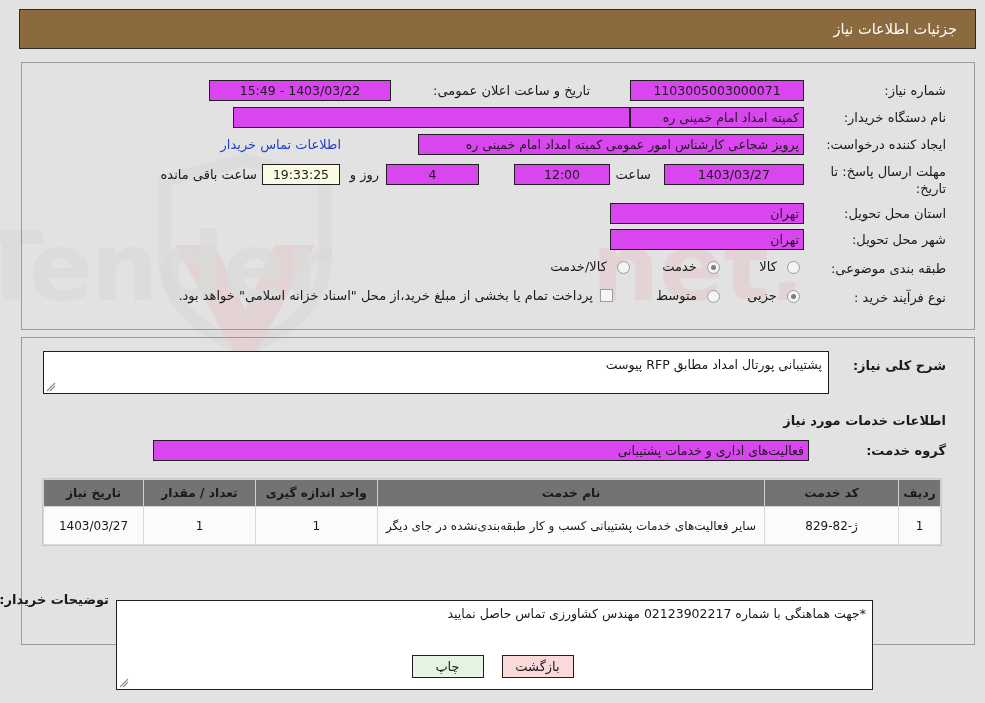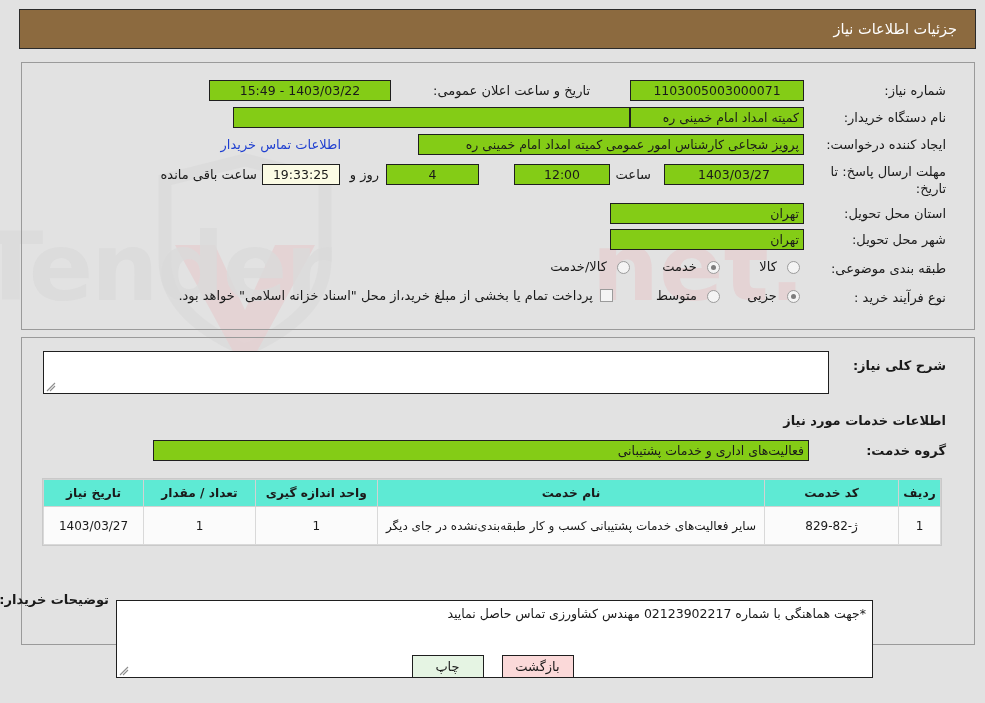--- a/index.html
+++ b/index.html
@@ -49,21 +49,21 @@
     border: 1px solid #9a9a9a;
     background: transparent;
     z-index: 1;
   }
   #panel-top    { left: 21px; top: 62px;  width: 954px; height: 268px; }
   #panel-bottom { left: 21px; top: 337px; width: 954px; height: 308px; }
 
   
   .tf {
     border: 1px solid #1f1f1f;
-    background: #84cc16;
+    background: #d946ef;
     height: 21px;
     line-height: 19px;
     padding: 0 4px;
     font-size: 12.5px;
     color: #1a1a1a;
     text-align: center;
     white-space: nowrap;
     overflow: hidden;
     font-family: "DejaVu Sans", "Liberation Sans", sans-serif;
   }
@@ -127,21 +127,21 @@
   .ta .grip svg { display: block; }
 
   
   table.items {
     border-collapse: collapse;
     width: 100%;
     background: #fbfbfb;
     font-size: 12px;
   }
   table.items th {
-    background: #5eead4;
+    background: #737373;
     border: 1px solid #d2d2d2;
     font-weight: bold;
     color: #1a1a1a;
     height: 27px;
     padding: 2px 4px;
     text-align: center;
     font-size: 12.2px;
   }
   table.items td {
     background: #fbfbfb;
@@ -282,20 +282,21 @@
   </div>
 
   <div class="abs" style="right:372px; top:288px; display:flex; align-items:center;text-align:right;">
     <span style="display:inline-block;width:13px;height:13px;border:1px solid #9b9b9b;background:#f4f4f4;"></span>
     <span class="lbl" style="margin-right:7px;">پرداخت تمام یا بخشی از مبلغ خرید،از محل "اسناد خزانه اسلامی" خواهد بود.</span>
   </div>
 
   <div class="abs lbl b" style="right:39px; top:358px; width:110px; text-align:right;">شرح کلی نیاز:</div>
 
   <div class="abs ta" style="right:156px; top:351px; width:786px; height:43px;">
+    <span>پشتیبانی پورتال امداد مطابق RFP پیوست</span>
     <span class="grip">
       <svg width="10" height="10" viewBox="0 0 10 10">
           <path d="M9 1 L1 9" stroke="#8d8d8d" stroke-width="1.1"></path>
           <path d="M9 4 L4 9" stroke="#8d8d8d" stroke-width="1.1"></path>
         </svg>
     </span>
   </div>
 
   <div class="abs lbl b" style="right:39px; top:413px;">اطلاعات خدمات مورد نیاز</div>
 
@@ -322,21 +323,21 @@
           <td>1</td>
           <td>1</td>
           <td>1403/03/27</td>
         </tr>
       </tbody>
     </table>
   </div>
 
   <div class="abs lbl b" style="right:876px; top:592px; width:95px; text-align:right;padding-left:32px;">توضیحات خریدار:</div>
 
-  <div class="abs ta" style="right:112px; top:557px; width:757px; height:78px;">
+  <div class="abs ta" style="right:112px; top:557px; width:757px; height:90px;">
     <div>*جهت هماهنگی با شماره 02123902217 مهندس کشاورزی تماس حاصل نمایید</div>
     <span class="grip">
       <svg width="10" height="10" viewBox="0 0 10 10">
           <path d="M9 1 L1 9" stroke="#8d8d8d" stroke-width="1.1"></path>
           <path d="M9 4 L4 9" stroke="#8d8d8d" stroke-width="1.1"></path>
         </svg>
     </span>
   </div>
 
   <div class="btnrow">

